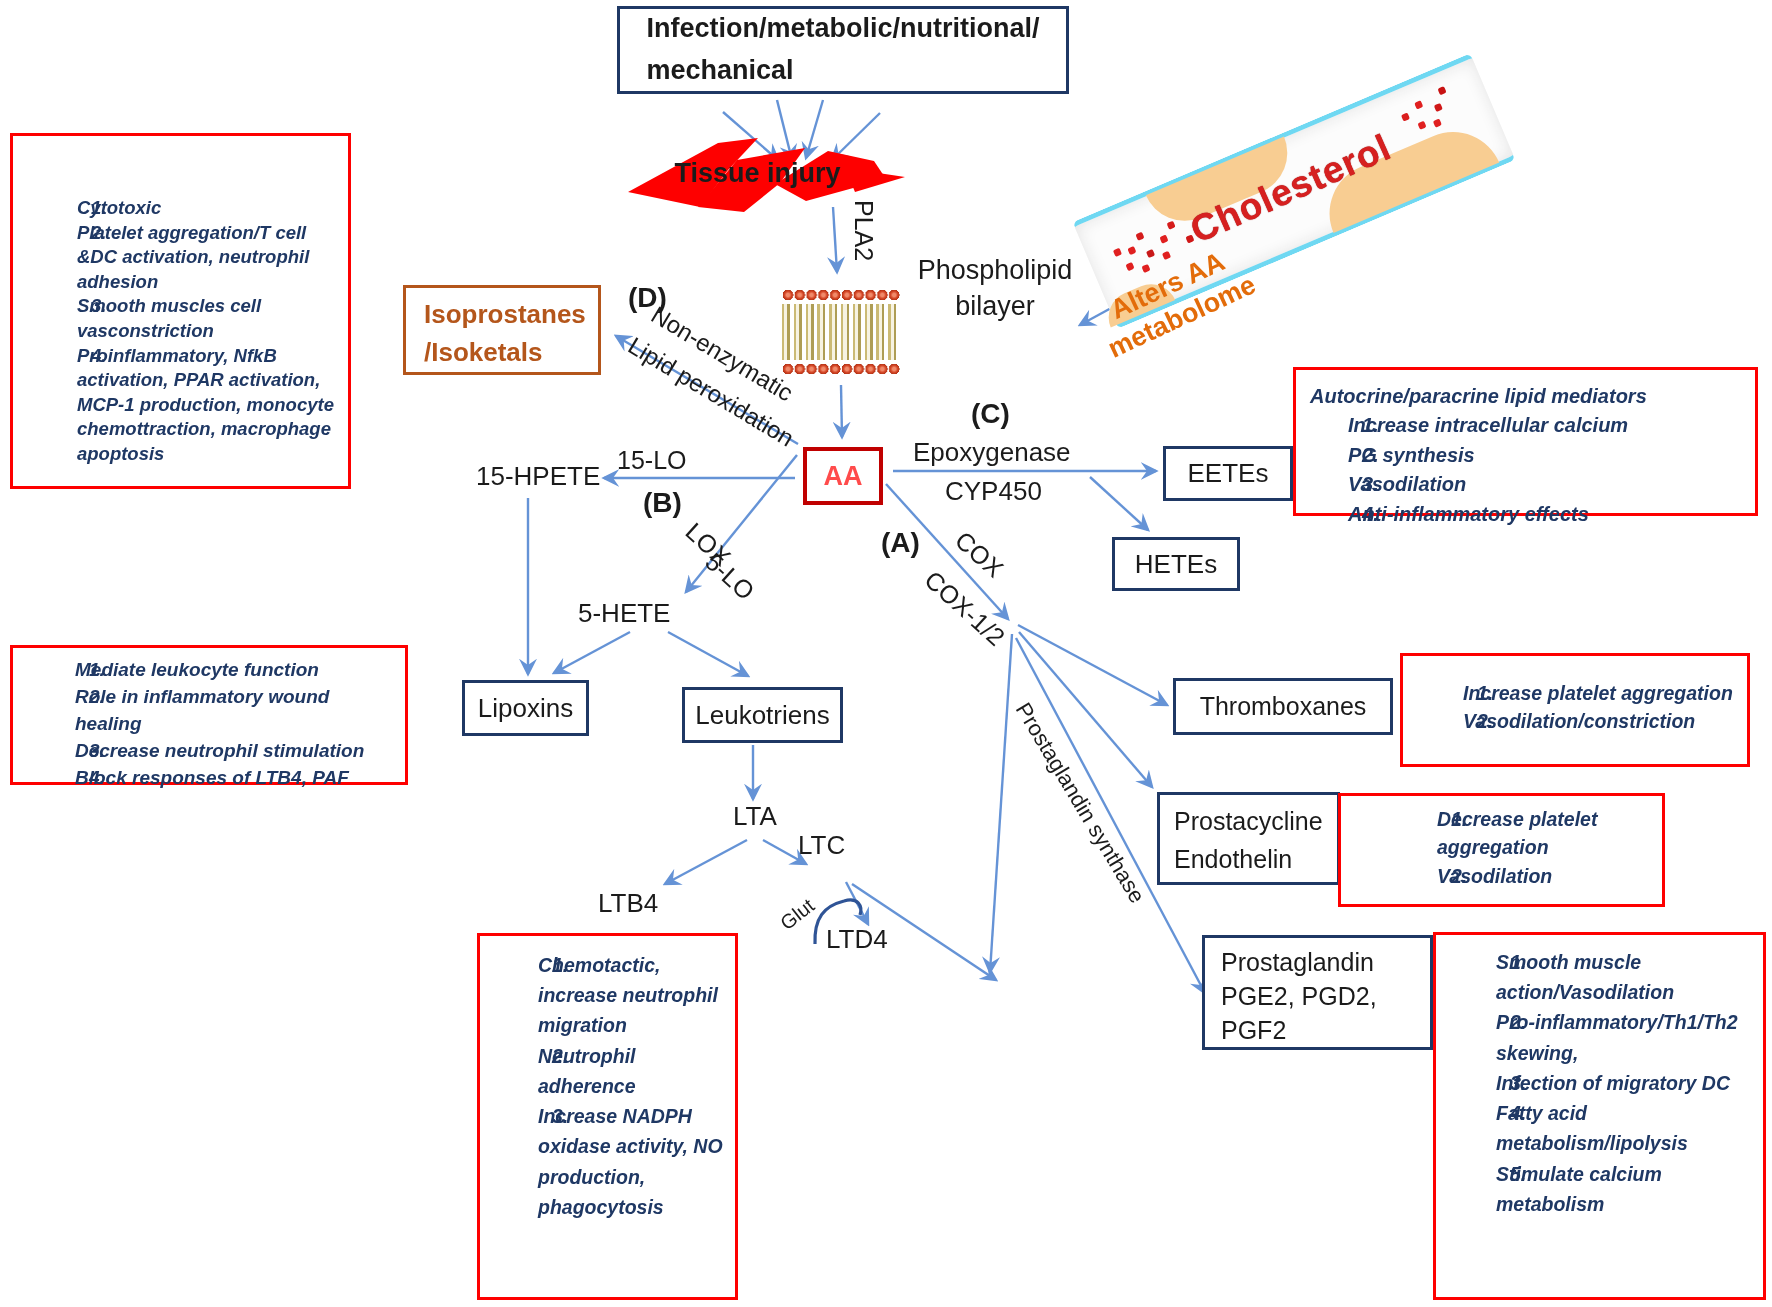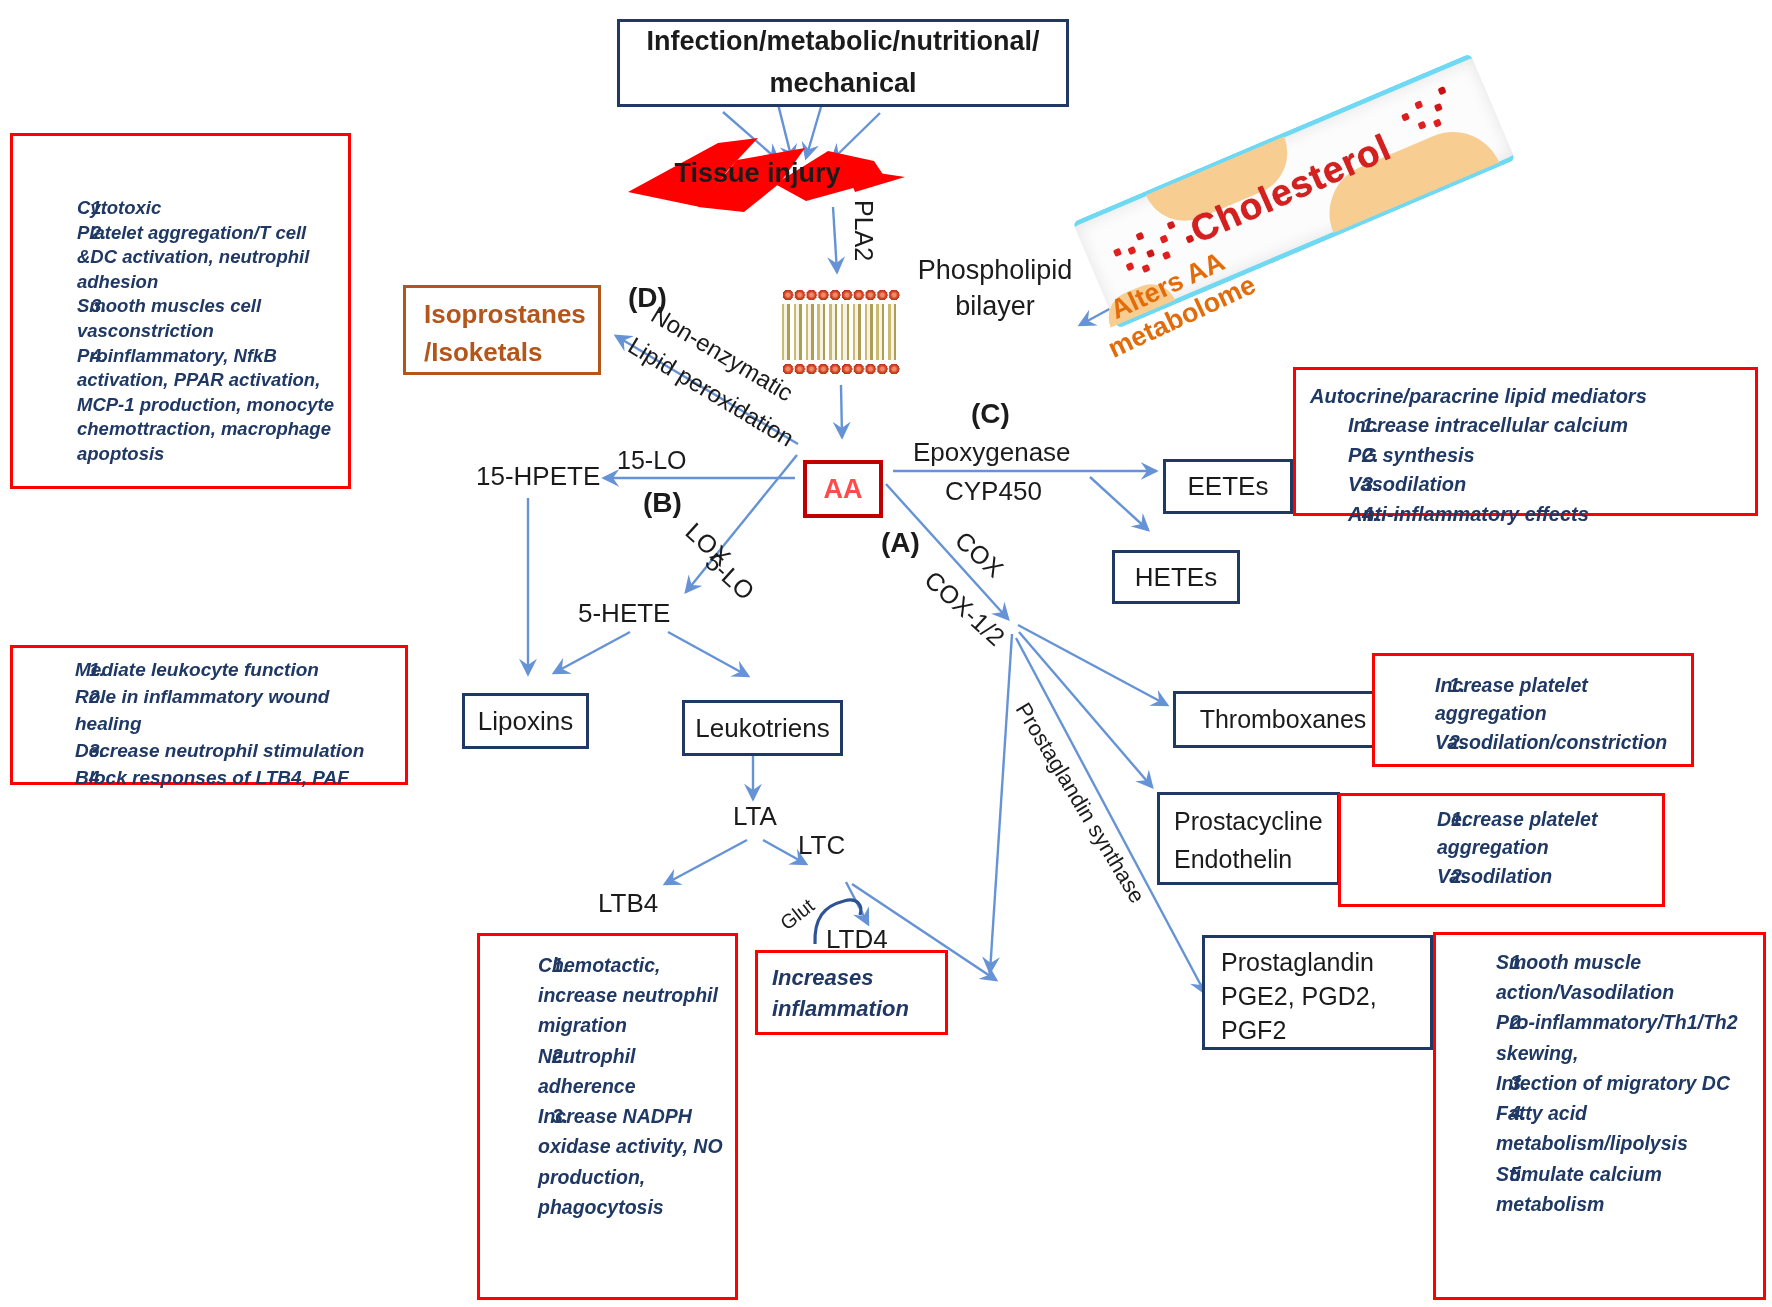--- a/index.html
+++ b/index.html
@@ -3,21 +3,21 @@
 <meta charset="utf-8">
 <style>
   html,body{margin:0;padding:0;background:#fff;}
   .canvas{position:relative;width:1772px;height:1307px;background:#ffffff;
           font-family:"Liberation Sans",sans-serif;overflow:hidden;}
   .abs{position:absolute;}
   svg.layer{position:absolute;left:0;top:0;z-index:1;pointer-events:none;}
   .node{position:absolute;z-index:2;background:#fff;box-sizing:border-box;}
   .navy{border:3px solid #1F3864;color:#1b1b1b;}
   .redb{border:3px solid #FE0000;color:#1F3864;font-weight:bold;font-style:italic;}
-  .center{display:flex;align-items:center;justify-content:center;text-align:center;margin-top:13px;}
+  .center{display:flex;align-items:center;justify-content:center;text-align:left;}
   .label{position:absolute;z-index:2;color:#1b1b1b;white-space:nowrap;}
   .bold{font-weight:bold;}
   ol.fx{list-style:none;counter-reset:n;margin:0;padding:0;}
   ol.fx li{counter-increment:n;position:relative;}
   ol.fx li::before{content:counter(n) ".";position:absolute;left:14px;font-weight:bold;font-style:italic;}
   .lines{margin:0;padding:0;}
   .lines li{list-style:none;display:block;}
   
   .bilayer{left:782px;top:286px;width:118px;height:92px;z-index:2;display:flex;flex-direction:column;}
   .heads{height:18px;background-image:radial-gradient(circle 5.5px at 6px 9px,#F08A6A 30%,#D84A2A 60%,#B33316 95%,transparent 100%);
@@ -196,28 +196,24 @@
   <div class="label" style="left:826px;top:924px;font-size:26px;">LTD4</div>
 
   <div class="node redb" style="left:477px;top:933px;width:261px;height:367px;font-size:19.5px;line-height:1.55;padding:14px 4px 0 0;">
     <ol class="fx" style="padding-left:58px;">
         <li>Chemotactic, increase neutrophil migration</li>
         <li>Neutrophil adherence</li>
         <li>Increase NADPH oxidase activity, NO production, phagocytosis</li>
       </ol>
   </div>
 
-  <div class="node redb" style="left:755px;top:950px;width:193px;height:85px;font-size:22px;line-height:1.42;padding:9px 0 0 14px;">
-    <div>Increases</div>
-    <div>inflammation</div>
-  </div>
 
 
   <div class="node navy center" style="left:1173px;top:678px;width:220px;height:57px;font-size:25px;">Thromboxanes</div>
-  <div class="node redb" style="left:1372px;top:653px;width:322px;height:114px;font-size:19.5px;line-height:1.45;padding:15px 4px 0 0;">
+  <div class="node redb" style="left:1400px;top:653px;width:350px;height:114px;font-size:19.5px;line-height:1.45;padding:23px 4px 0 0;">
     <ol class="fx" style="padding-left:60px;">
         <li>Increase platelet aggregation</li>
         <li>Vasodilation/constriction</li>
       </ol>
   </div>
 
   <div class="node navy" style="left:1157px;top:792px;width:183px;height:93px;font-size:25px;line-height:1.5;padding:8px 0 0 14px;">
     <div>Prostacycline</div>
     <div>Endothelin</div>
   </div>

